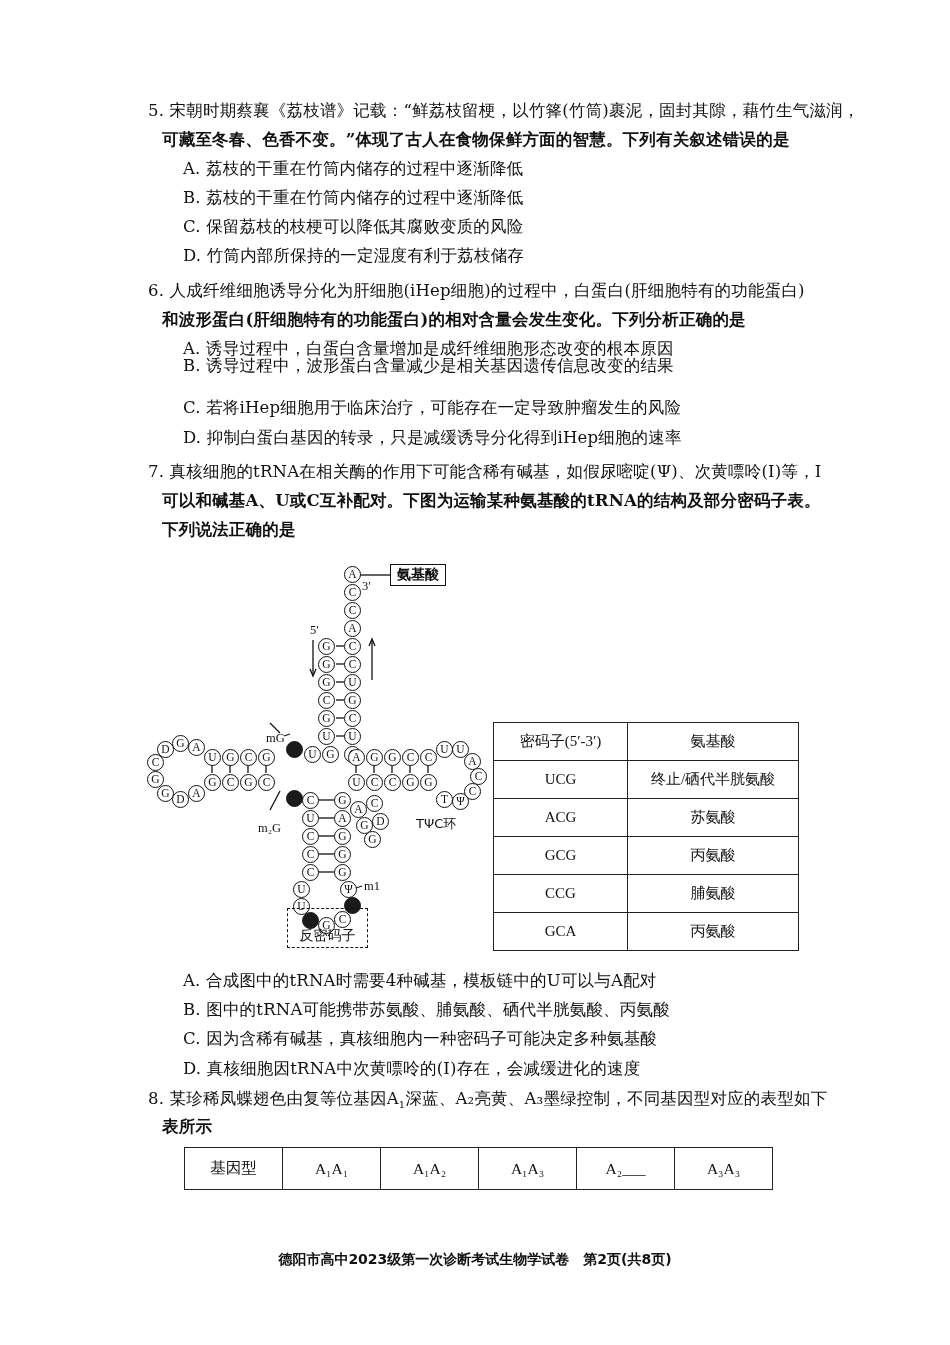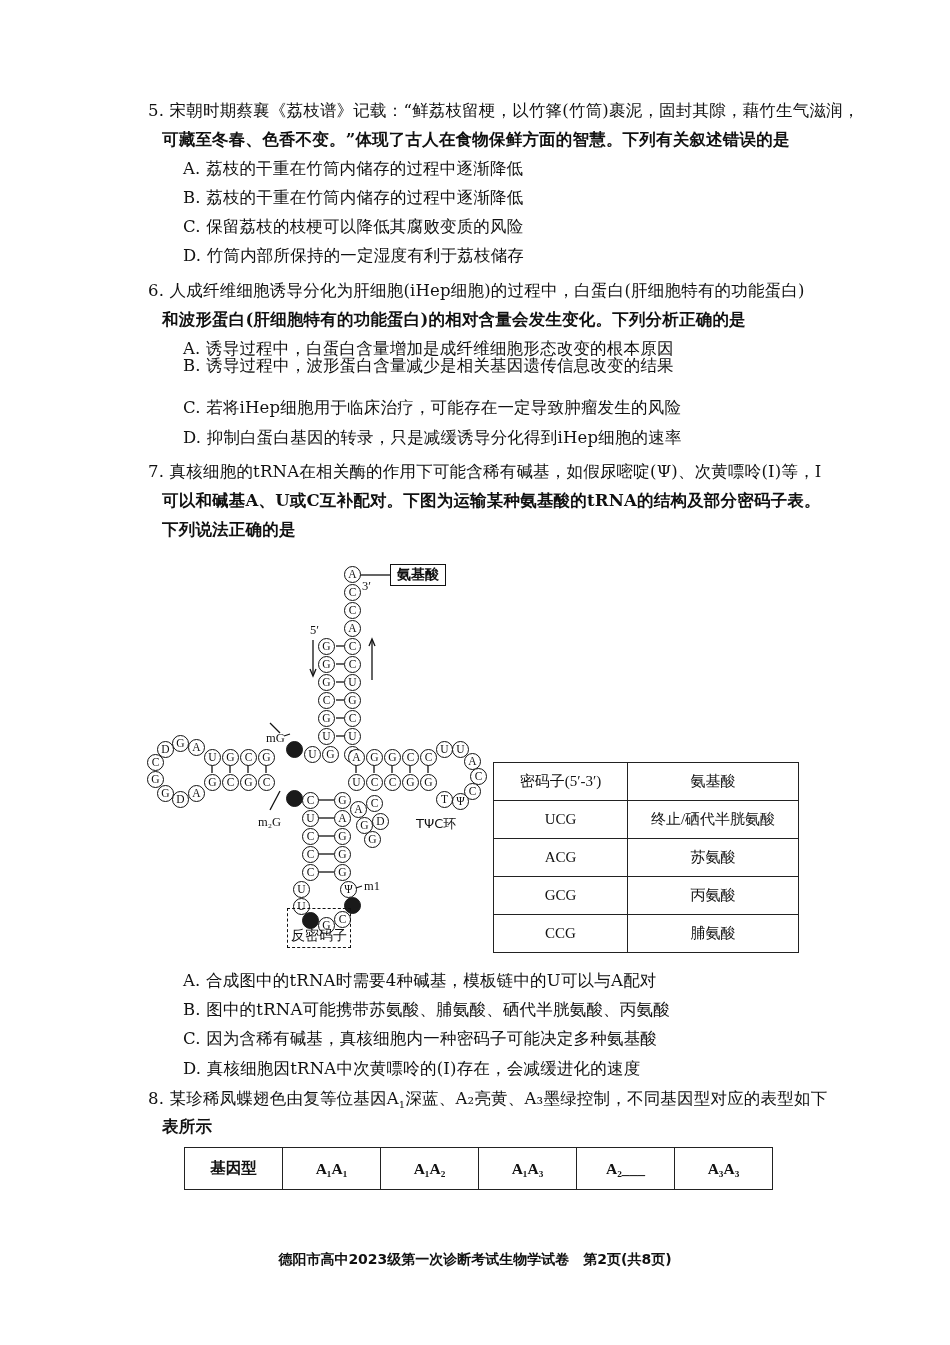--- a/index.html
+++ b/index.html
@@ -16,27 +16,27 @@
         font-family: "Liberation Serif", serif; box-sizing: content-box; }
   .nt.dark { background: #1a1a1a; border-color: #1a1a1a; }
   .lbl { position: absolute; font-size: 12.5px; font-family: "Liberation Serif", serif; white-space: nowrap; }
   .aa-box { position: absolute; border: 1.5px solid #111; padding: 1px 6px; font-size: 14px;
             font-family: "DejaVu Sans", sans-serif; font-weight: bold; background: #fff; }
   .anti-box { position: absolute; border: 1.5px dashed #111; border-top: 1.5px dashed #111;
               font-size: 14px; font-family: "DejaVu Sans", sans-serif; text-align: center; }
   svg.lines { position: absolute; left: 0; top: 0; }
   
   table.codon { position: absolute; left: 493px; top: 722px; border-collapse: collapse;
-                font-size: 15px; font-family: "Liberation Serif", serif; margin-top: 40px; }
+                font-size: 15px; font-family: "Liberation Serif", serif; }
   table.codon td { border: 1.6px solid #222; height: 37px; text-align: center; padding: 0; }
   table.codon td:first-child { width: 133px; }
   table.codon td:last-child { width: 170px; }
   table.geno { position: absolute; left: 184px; top: 1147px; border-collapse: collapse;
                font-size: 15.5px; font-family: "Liberation Serif", serif; }
-  table.geno td { border: 1.6px solid #222; height: 41px; text-align: center; padding: 0; width: 97px; font-weight: bold; }
+  table.geno td { border: 1.6px solid #222; height: 41px; text-align: center; padding: 0; width: 97px; }
   table.geno td:first-child { width: 97px; }
   .footer { position: absolute; left: 0; width: 950px; top: 1251px; text-align: center;
             font-family: "DejaVu Sans", sans-serif; font-weight: bold; font-size: 14px; }
   sub { font-size: 10px; }
 </style>
 </head>
 <body>
 
 <div class="line q" style="top:100px">5. 宋朝时期蔡襄《荔枝谱》记载：“鲜荔枝留梗，以竹箨(竹筒)裹泥，固封其隙，藉竹生气滋润，</div>
 <div class="line cont" style="top:129px">可藏至冬春、色香不变。”体现了古人在食物保鲜方面的智慧。下列有关叙述错误的是</div>
@@ -95,21 +95,21 @@
       <line x1="130" y1="236" x2="120" y2="255"></line>
       <line x1="130" y1="178" x2="120" y2="168"></line>
       <line x1="200" y1="335" x2="212" y2="331"></line>
     </g>
   </svg>
 
   <div class="aa-box" style="left:240px;top:9px;">氨基酸</div>
   <div class="lbl" style="left:212px;top:24px;">3′</div>
   <div class="lbl" style="left:160px;top:68px;">5′</div>
   <div class="lbl" style="left:116px;top:176px;">mG</div>
-  <div class="lbl" style="left:108px;top:260px;">m₂G</div>
+  <div class="lbl" style="left:108px;top:266px;">m₂G</div>
   <div class="lbl" style="left:214px;top:324px;">m1</div>
   <div class="lbl" style="left:266px;top:260px;font-family:'DejaVu Sans',sans-serif;font-size:13px;">TΨC环</div>
 
   <div class="nt" style="left:194px;top:11px">A</div>
   <div class="nt" style="left:194px;top:29px">C</div>
   <div class="nt" style="left:194px;top:47px">C</div>
   <div class="nt" style="left:194px;top:65px">A</div>
   <div class="nt" style="left:194px;top:83px">C</div>
   <div class="nt" style="left:194px;top:101px">C</div>
   <div class="nt" style="left:194px;top:119px">U</div>
@@ -160,21 +160,21 @@
   <div class="nt" style="left:184px;top:291px">G</div>
   <div class="nt" style="left:184px;top:309px">G</div>
 
   <div class="nt" style="left:143px;top:326px">U</div>
   <div class="nt" style="left:143px;top:343px">U</div>
   <div class="nt dark" style="left:152px;top:357px"></div>
   <div class="nt" style="left:168px;top:362px">G</div>
   <div class="nt" style="left:184px;top:356px">C</div>
   <div class="nt dark" style="left:194px;top:342px"></div>
   <div class="nt" style="left:190px;top:326px">Ψ</div>
-  <div class="anti-box" style="left:137px;top:353px;width:64px;height:40px;padding-top:18px;box-sizing:border-box;"><span>反密码子</span></div>
+  <div class="anti-box" style="left:137px;top:353px;width:81px;height:40px;padding-top:18px;box-sizing:border-box;"><span>反密码子</span></div>
 
   <div class="nt" style="left:200px;top:246px">A</div>
   <div class="nt" style="left:216px;top:240px">C</div>
   <div class="nt" style="left:206px;top:262px">G</div>
   <div class="nt" style="left:222px;top:258px">D</div>
   <div class="nt" style="left:214px;top:276px">G</div>
 
   <div class="nt" style="left:198px;top:194px">A</div>
   <div class="nt" style="left:216px;top:194px">G</div>
   <div class="nt" style="left:234px;top:194px">G</div>
@@ -210,20 +210,24 @@
     <td>苏氨酸</td>
   </tr>
   <tr>
     <td>GCG</td>
     <td>丙氨酸</td>
   </tr>
   <tr>
     <td>CCG</td>
     <td>脯氨酸</td>
   </tr>
+  <tr>
+    <td>GCA</td>
+    <td>丙氨酸</td>
+  </tr>
 </tbody>
   </table>
 
 <div class="line opt" style="top:970px">A. 合成图中的tRNA时需要4种碱基，模板链中的U可以与A配对</div>
 <div class="line opt" style="top:999px">B. 图中的tRNA可能携带苏氨酸、脯氨酸、硒代半胱氨酸、丙氨酸</div>
 <div class="line opt" style="top:1028px">C. 因为含稀有碱基，真核细胞内一种密码子可能决定多种氨基酸</div>
 <div class="line opt" style="top:1058px">D. 真核细胞因tRNA中次黄嘌呤的(I)存在，会减缓进化的速度</div>
 
 <div class="line q" style="top:1088px"><span>8. 某珍稀凤蝶翅色由复等位基因A</span><sub>1</sub><span>深蓝、A₂亮黄、A₃墨绿控制，不同基因型对应的表型如下</span></div>
 <div class="line cont" style="top:1116px">表所示</div>

